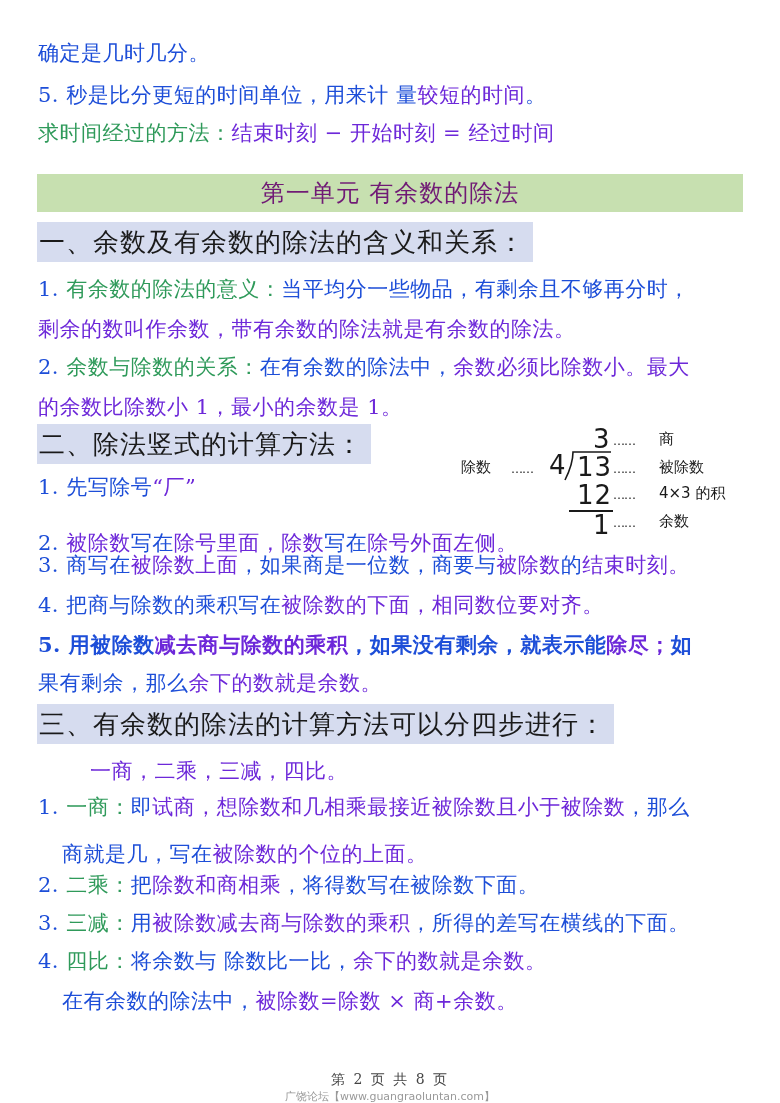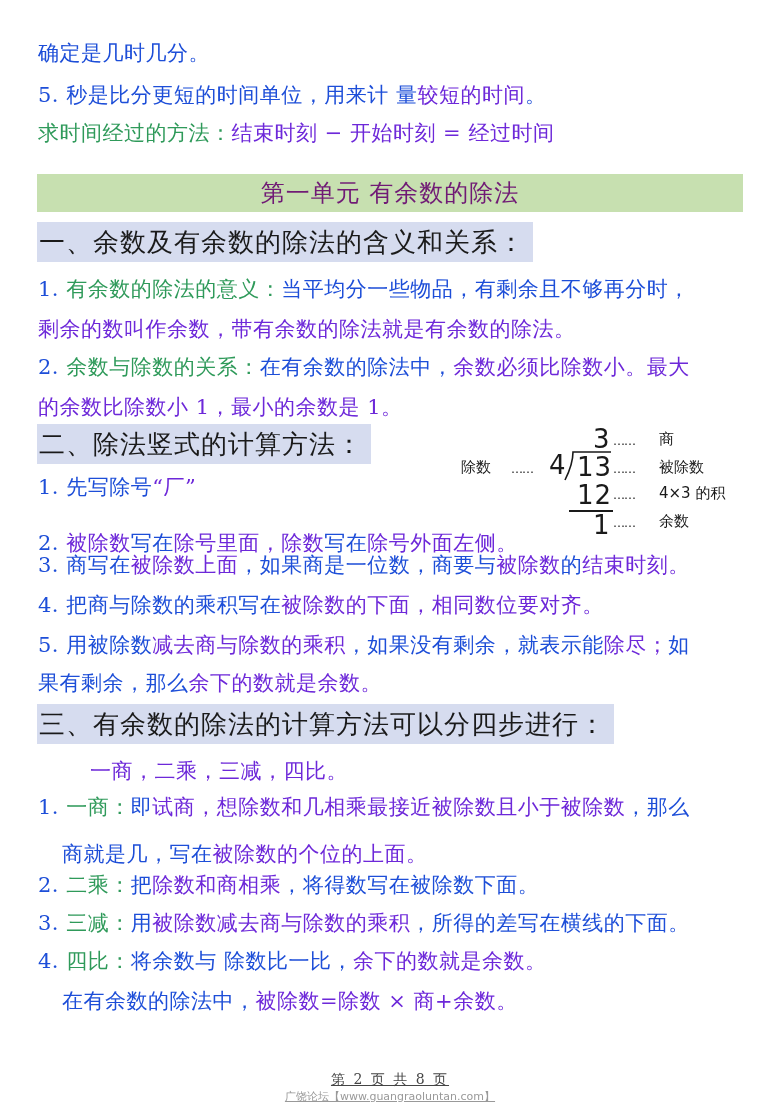--- a/index.html
+++ b/index.html
@@ -24,21 +24,21 @@
     position: absolute; left: 37px; background: #d6dcef; font-size: 26px;
     line-height: 40px; height: 40px; padding: 0 8px 0 2px; color: #1a1a1a;
     white-space: nowrap; letter-spacing: 1px;
   }
   .diagram { position: absolute; left: 455px; top: 424px; width: 300px; height: 120px;
     font-family: "DejaVu Sans", "Liberation Sans", sans-serif; }
   .dnum { position: absolute; font-size: 26px; line-height: 26px; color: #1a1a1a; }
   .dlab { position: absolute; font-size: 15px; line-height: 18px; color: #1a1a1a; }
   .dots { position: absolute; font-size: 12px; color: #1a1a1a; letter-spacing: -1px; }
   .hline { position: absolute; height: 1.5px; background: #1a1a1a; }
-  .footer { position: absolute; left: 0; width: 780px; text-align: center; text-decoration: underline; }
+  .footer { position: absolute; left: 0; width: 780px; text-align: center; }
   .pageno { top: 1071px; font-size: 14px; color: #444; letter-spacing: 2px; }
   .watermark { top: 1089px; font-size: 11px; color: #999; font-family: "DejaVu Sans", sans-serif; }
 </style>
 </head>
 <body>
 
 <div class="line k" style="top:38px">确定是几时几分。</div>
 <div class="line" style="top:80px">
   <span class="k">5. 秒是比分更短的时间单位，用来计 量</span><span class="r">较短的时间</span><span class="k">。</span>
 </div>
@@ -57,21 +57,21 @@
   <span class="k">2. </span><span class="g">余数与除数的关系：</span><span class="k">在有余数的除法中，</span><span class="r">余数必须比除数小。最大</span>
 </div>
 <div class="line r" style="top:392px">的余数比除数小 1，最小的余数是 1。</div>
 
 <div class="sec-head" style="top:424px">二、除法竖式的计算方法：</div>
 <div id="s2-items">
     <div class="line" style="top: 472px; left: 38px;"><span class="k">1. 先写除号</span><span class="r">“厂”</span></div>
     <div class="line" style="top: 512px; left: 38px; margin-top: 16px;"><span class="k">2. </span><span class="r">被除数</span><span class="k">写在</span><span class="r">除号里面，除数</span><span class="k">写在</span><span class="r">除号外面左侧。</span></div>
     <div class="line" style="top: 550px; left: 38px;"><span class="k">3. 商写在</span><span class="r">被除数上面</span><span class="k">，如果商是一位数，商要与</span><span class="r">被除数</span><span class="k">的</span><span class="r">结束时刻。</span></div>
     <div class="line" style="top: 590px; left: 38px;"><span class="k">4. 把商与除数的乘积写在</span><span class="r">被除数的下面，相同数位要对齐。</span></div>
-    <div class="line" style="top: 630px; left: 38px;"><span class="k">5. 用被除数</span><span class="r">减去商与除数的乘积</span><span class="k">，如果没有剩余，就表示能</span><span class="r">除尽；</span><span class="k">如</span></div>
+    <div class="line" style="top: 630px; left: 38px; font-weight: bold;"><span class="k">5. 用被除数</span><span class="r">减去商与除数的乘积</span><span class="k">，如果没有剩余，就表示能</span><span class="r">除尽；</span><span class="k">如</span></div>
     <div class="line" style="top: 668px; left: 38px;"><span class="k">果有剩余，那么</span><span class="r">余下的数就是余数。</span></div>
   </div>
 
 <div class="diagram">
   <div class="dnum" style="left:138px; top:2px">3</div>
   <span class="dots" style="left:158px; top:10px">……</span>
   <div class="dlab" style="left:204px; top:6px">商</div>
 
   <div class="dlab" style="left:6px; top:34px">除数</div>
   <span class="dots" style="left:56px; top:38px">……</span>

